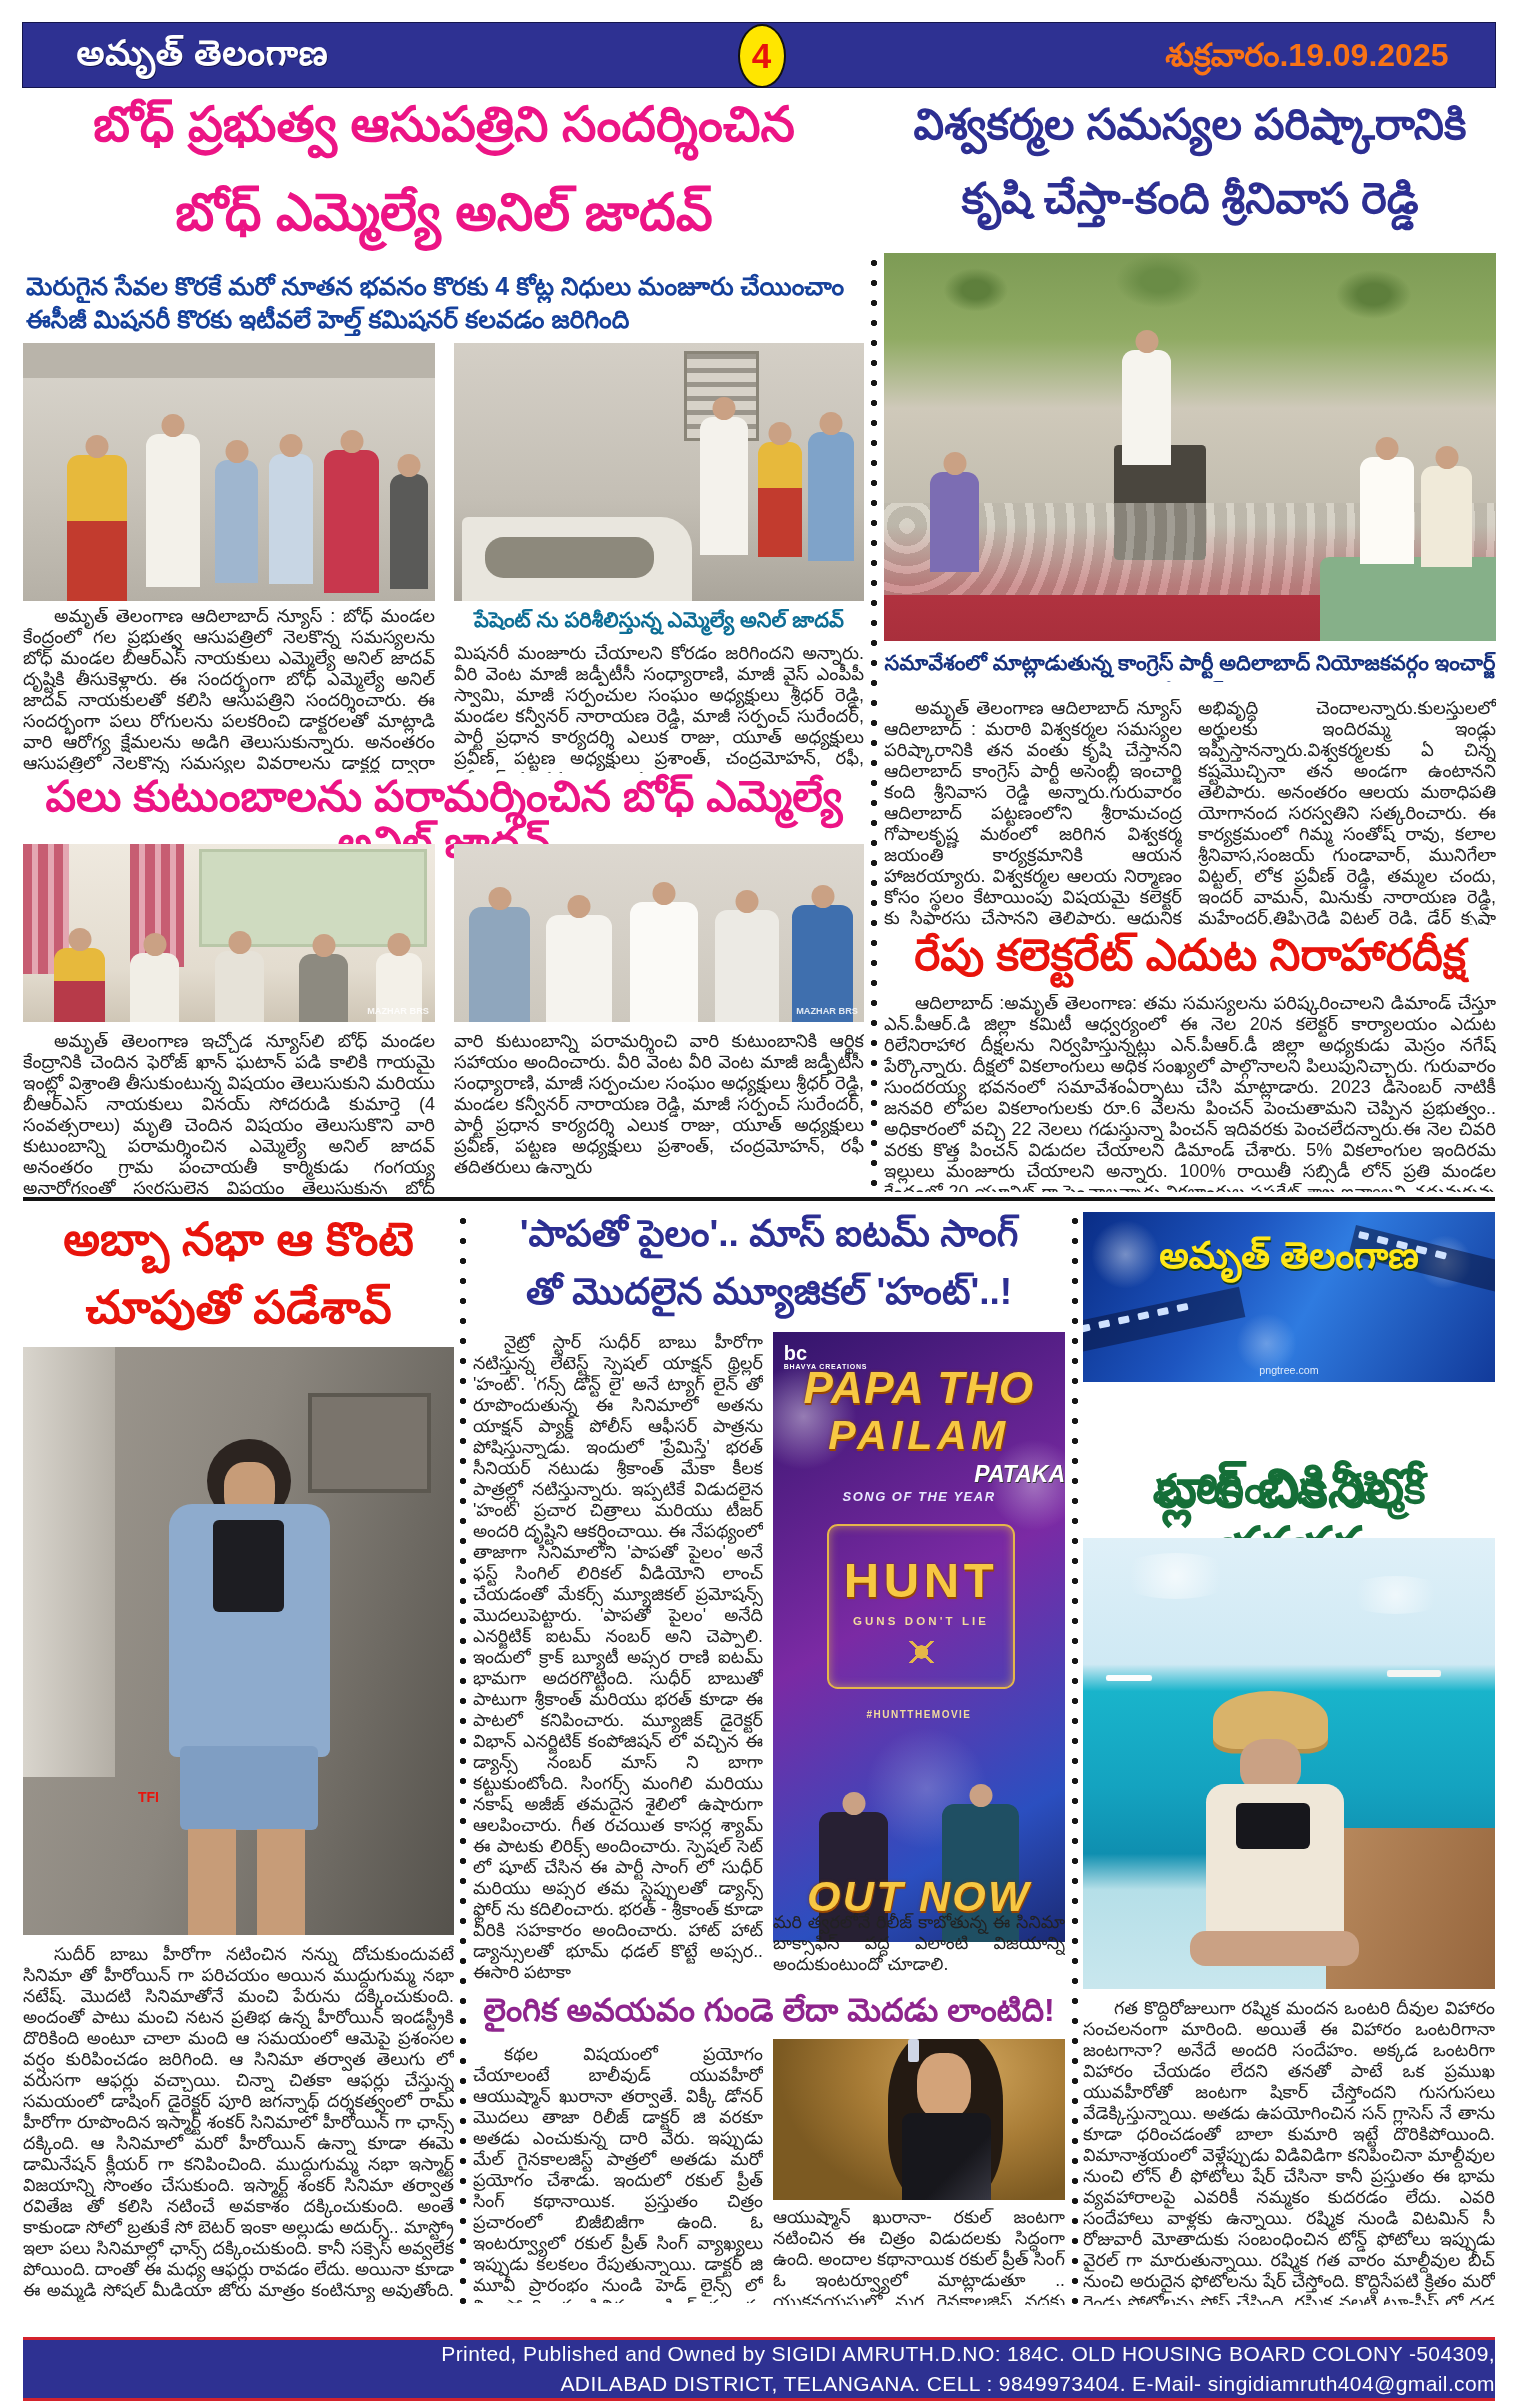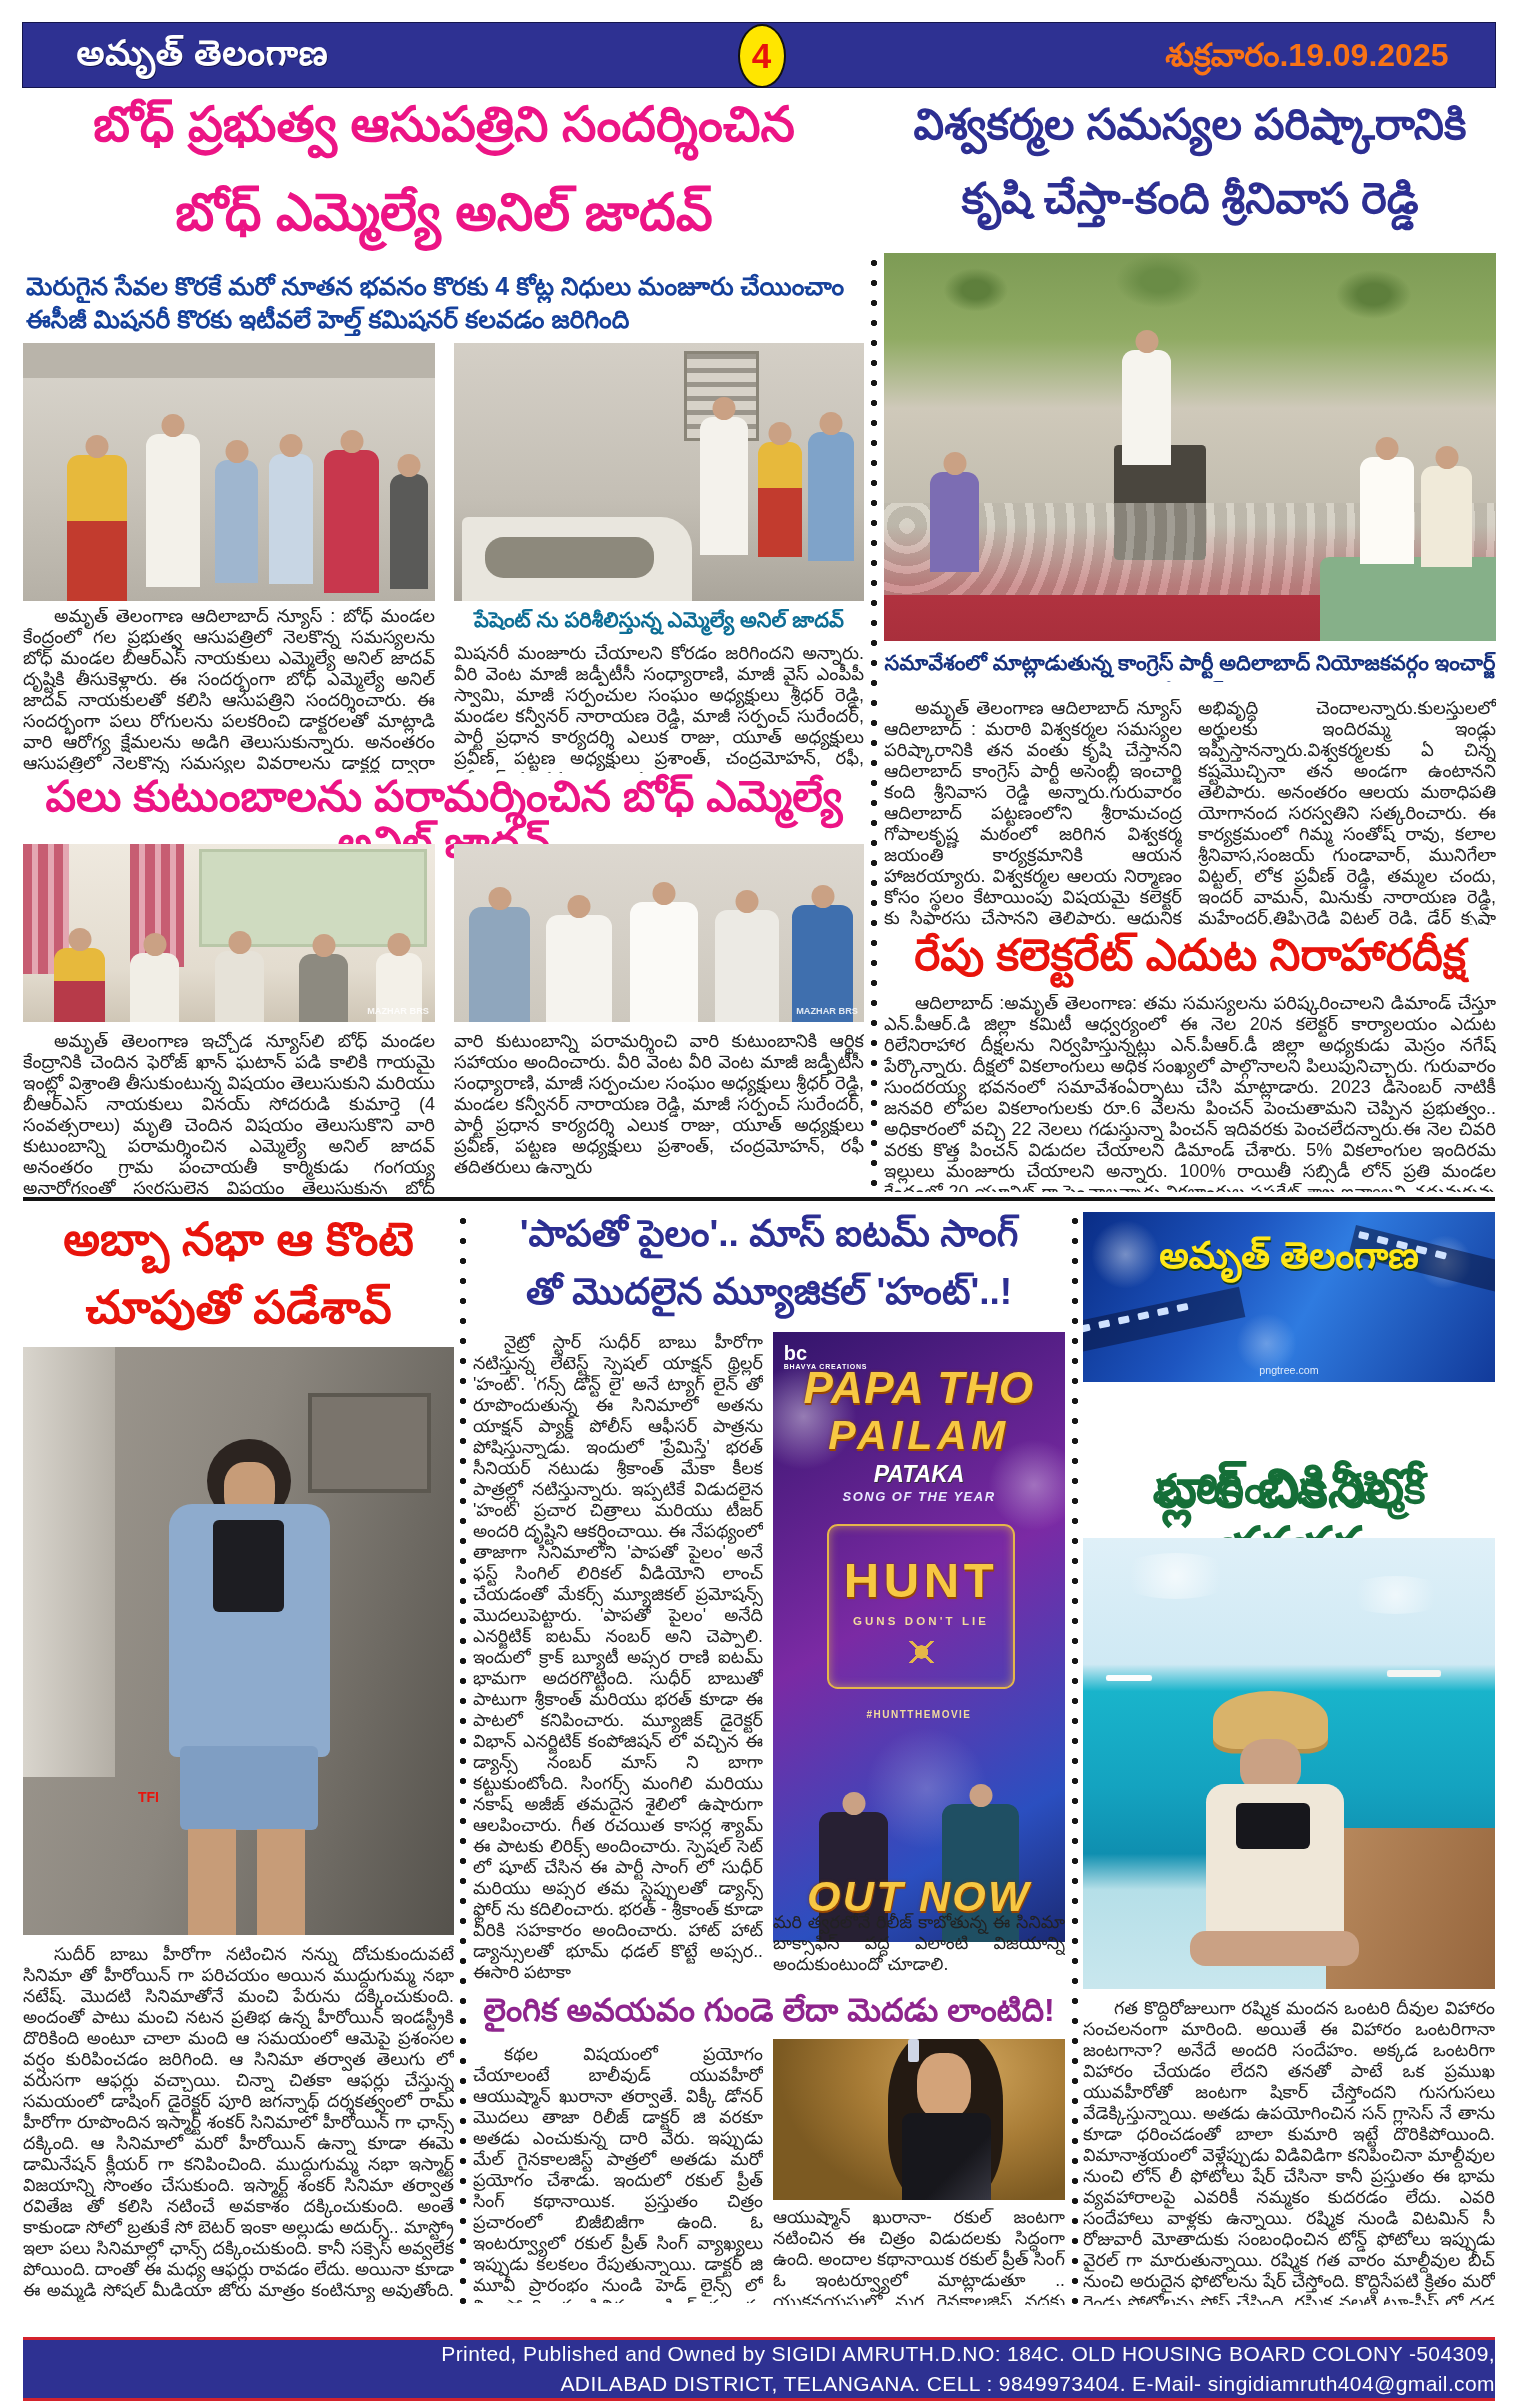--- a/index.html
+++ b/index.html
@@ -165,21 +165,21 @@
 <div class="abs poster" style="left:773px;top:1332px;width:292px;height:610px;">
   <span class="flare" style="left:-23px;top:31px;width:107px;height:107px;opacity:.5;"></span>
   <span class="flare" style="right:-15.3px;top:107px;width:92px;height:92px;opacity:.4;"></span>
   <span class="flare" style="left:92px;bottom:92px;width:123px;height:123px;opacity:.25;"></span>
   <div class="abs" style="left:10.7px;top:10.7px;color:#fff;font-weight:bold;font-size:20px;line-height:1;">
     <span>bc</span>
     <div style="font-size:7px;letter-spacing:0.8px;">BHAVYA CREATIONS</div>
   </div>
   <div class="abs gold" style="left:0;top:31px;width:100%;text-align:center;font-size:44px;font-style:italic;letter-spacing:1.5px;">PAPA THO</div>
   <div class="abs gold" style="left:0;top:80px;width:100%;text-align:center;font-size:41px;font-style:italic;letter-spacing:4.6px;">PAILAM</div>
-  <div class="abs" style="left:0;top:129px;width:100%;text-align:center;color:#fff;font-weight:900;font-style:italic;font-size:23px;text-shadow:0.8px 0.8px 0 #333;">PATAKA</div>
+  <div class="abs" style="left:0;top:129px;width:100%;text-align:right;color:#fff;font-weight:900;font-style:italic;font-size:23px;text-shadow:0.8px 0.8px 0 #333;">PATAKA</div>
   <div class="abs" style="left:0;top:157px;width:100%;text-align:center;color:#e8e8ff;font-weight:bold;font-style:italic;font-size:13px;letter-spacing:1.5px;">SONG OF THE YEAR</div>
   <div class="abs" style="left:54px;top:192px;width:184px;height:161px;border:2.3px solid #e5b64a;border-radius:10.7px;box-shadow:0 0 9.2px rgba(229,182,74,.6) inset;">
     <div class="abs gold" style="left:0;top:26px;width:100%;text-align:center;font-size:49px;letter-spacing:4.6px;">HUNT</div>
     <div class="abs" style="left:0;top:89px;width:100%;text-align:center;color:#f3dc9d;font-size:11.5px;letter-spacing:3.1px;font-weight:bold;">GUNS DON'T LIE</div>
     <div class="abs" style="left:74px;top:115px;width:37px;height:21.5px;background:radial-gradient(circle,#e5b64a 30%,transparent 32%),linear-gradient(45deg,transparent 46%,#e5b64a 46% 54%,transparent 54%),linear-gradient(-45deg,transparent 46%,#e5b64a 46% 54%,transparent 54%);"></div>
   </div>
   <div class="abs" style="left:0;top:377px;width:100%;text-align:center;color:#f3dc9d;font-size:10px;letter-spacing:1.5px;font-weight:bold;">#HUNTTHEMOVIE</div>
   <span class="pr" style="left:46px;bottom:0;width:69px;height:130px;background:#272033;"></span>
   <span class="pr" style="left:169px;bottom:0;width:77px;height:138px;background:#1f4f63;"></span>
   <div class="abs gold" style="left:0;bottom:21.5px;width:100%;text-align:center;font-size:43px;font-style:italic;letter-spacing:2.3px;">OUT NOW</div>

